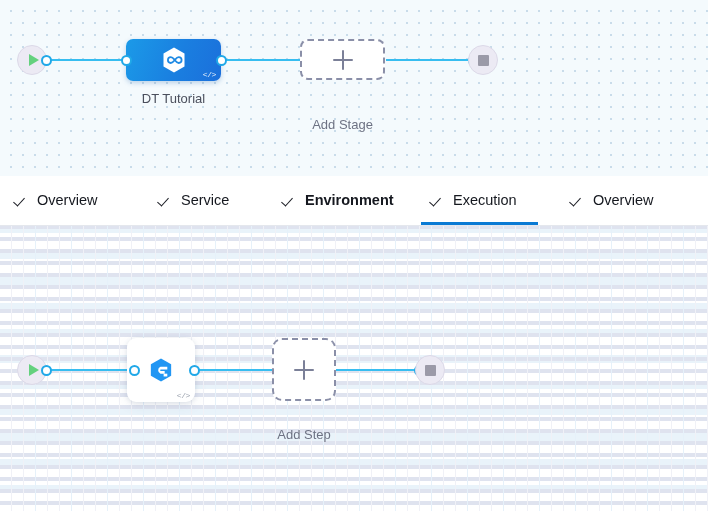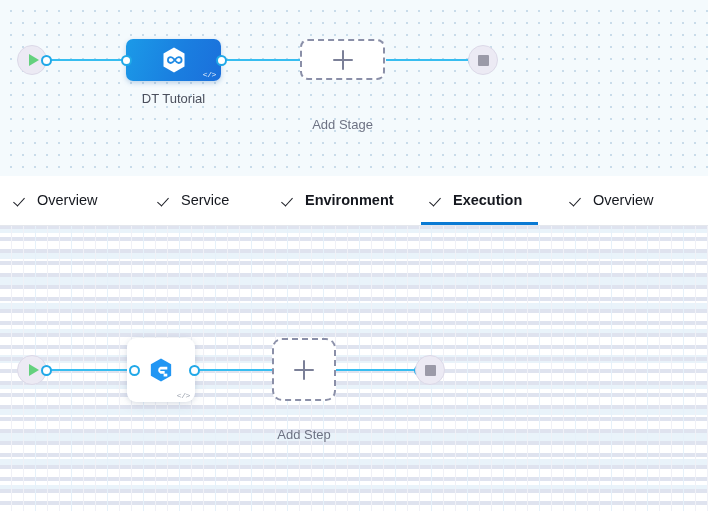--- a/index.html
+++ b/index.html
@@ -231,21 +231,21 @@
     content: "";
     position: absolute;
     left: 0px;
     top: 1px;
     width: 5px;
     height: 10px;
     border-right: 1.8px solid #1b1d24;
     border-bottom: 1.8px solid #1b1d24;
     transform: rotate(42deg);
   }
-  .tab.active { font-weight: bold; }
+  .tab.active { font-weight: normal; }
   .tab-underline {
     position: absolute;
     height: 3px;
     background: #0a7ad4;
     bottom: 0;
   }
 </style>
 </head>
 <body>
 

